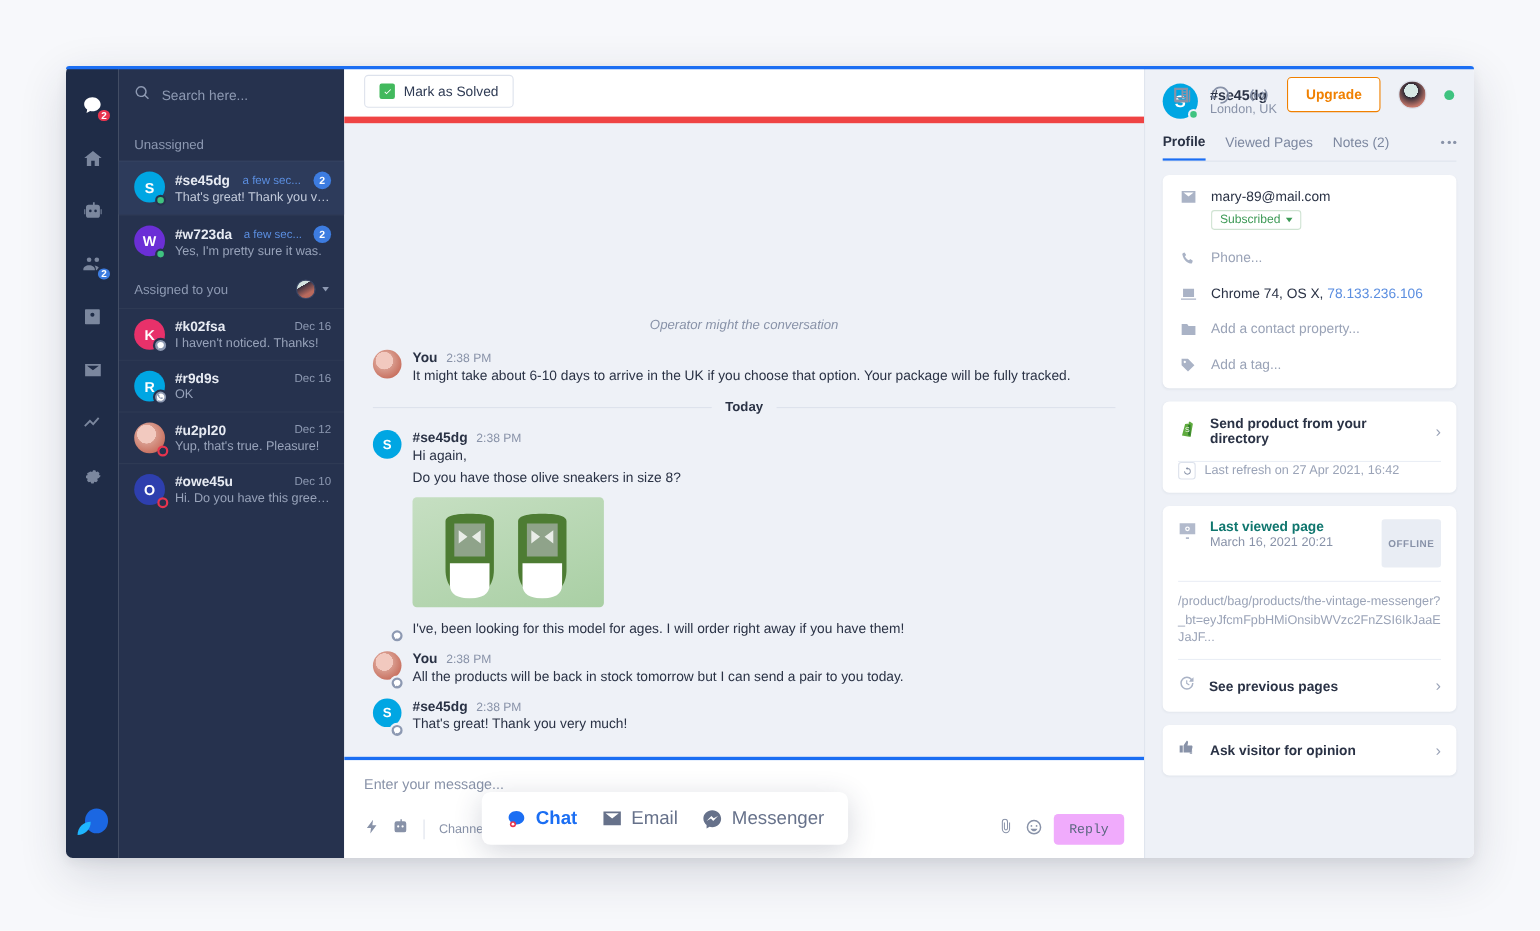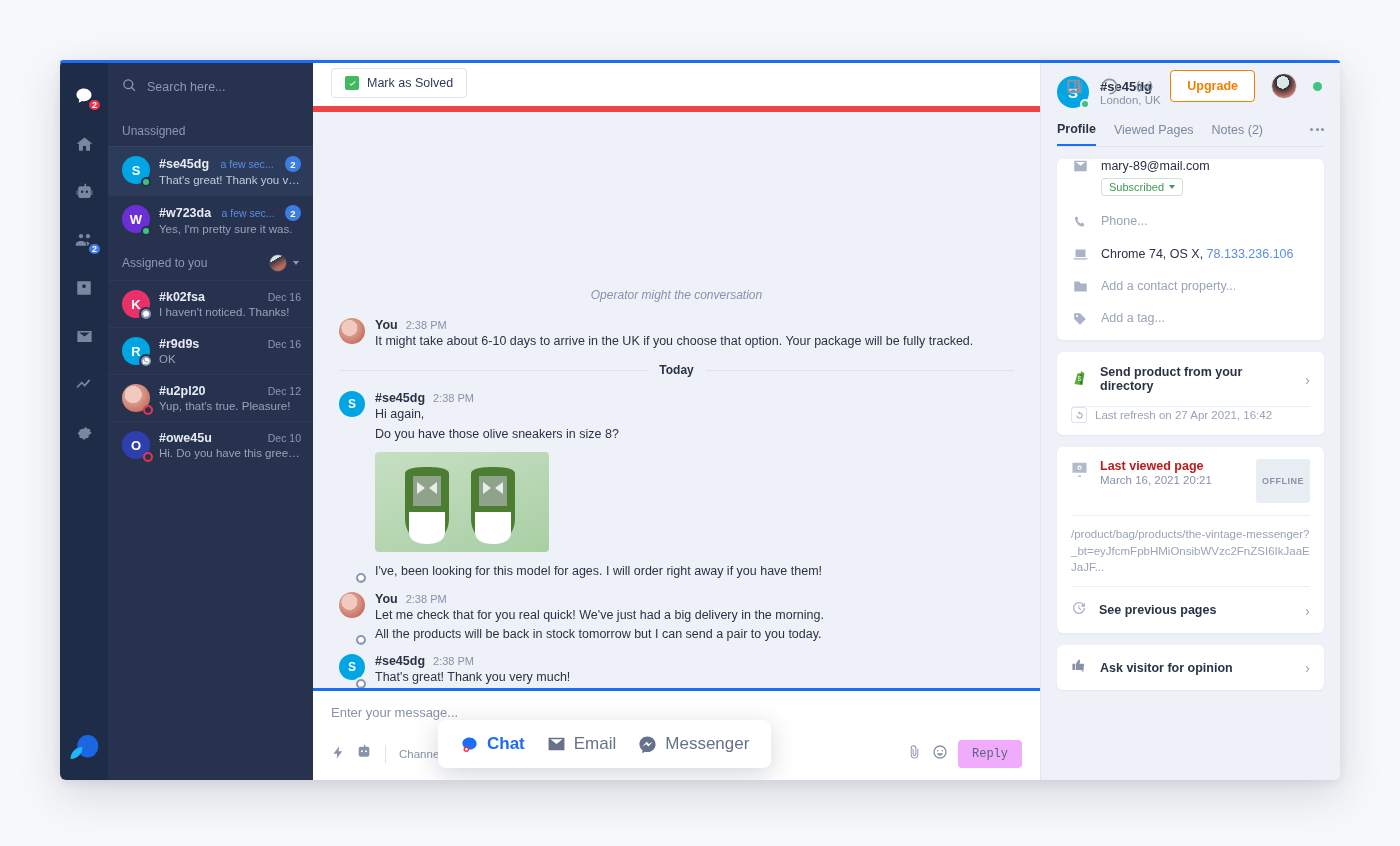--- a/index.html
+++ b/index.html
@@ -221,21 +221,21 @@
   .actrow {
     display: flex; align-items: center; gap: 12px; padding: 13px 14px; cursor: pointer;
   }
   .actrow .lbl { flex: 1; font-size: 12.5px; font-weight: bold; color: #2a3245; }
   .chev { color: #9aa3b7; font-size: 15px; }
   .card-sep { height: 1px; background: #eaeef5; margin: 0 14px; }
   .cart-note { padding: 9px 14px 4px; font-size: 11.5px; color: #4a5468; }
   .refresh-line { display: flex; align-items: center; gap: 8px; padding: 0 14px 12px; font-size: 11.5px; color: #9aa3b7; }
   .refresh-box { width: 16px; height: 16px; border: 1px solid #dde2ec; border-radius: 3px; display: flex; align-items: center; justify-content: center; cursor: pointer; }
   .lvp-head { display: flex; align-items: flex-start; gap: 12px; padding: 12px 14px; }
-  .lvp-title { font-size: 12.5px; font-weight: bold; color: #b91c1c; }
+  .lvp-title { font-size: 12.5px; font-weight: bold; color: #0f766e; }
   .lvp-date { font-size: 11.5px; color: #8892a8; margin-top: 1px; }
   .offline-badge {
     margin-left: auto; background: #e9edf4; color: #8892a8;
     font-size: 9px; font-weight: bold; letter-spacing: .5px;
     padding: 17px 6px; border-radius: 3px;
   }
   .lvp-url { padding: 10px 14px; font-size: 11.5px; color: #9aa3b7; line-height: 1.45; word-break: break-all; cursor: pointer; }
 
   
   .head-right { margin-left: auto; display: flex; align-items: center; gap: 16px; }
@@ -513,21 +513,20 @@
             <svg width="8" height="8" viewBox="0 0 24 24" fill="#fff">
                 <path d="M12 3C6.9 3 3 6.7 3 11.2c0 2.5 1.2 4.7 3.2 6.2V21l3-1.6c.9.3 1.9.4 2.8.4 5.1 0 9-3.7 9-8.6S17.1 3 12 3z"></path>
               </svg>
           </span>
         </div>
         <div class="msg-body">
           <div class="msg-head">
             <span class="msg-author">You</span>
             <span class="msg-time">2:38 PM</span>
           </div>
-          <div class="msg-text">Let me check that for you real quick! We've just had a big delivery in the morning.</div>
           <div class="msg-text">All the products will be back in stock tomorrow but I can send a pair to you today.</div>
         </div>
       </div>
 
       <div class="msg">
         <div class="msg-av">
           <div class="av" style="background:#00a6e3">S</div>
           <span class="mini-badge">
             <svg width="8" height="8" viewBox="0 0 24 24" fill="#fff">
                 <path d="M12 3C6.9 3 3 6.7 3 11.2c0 2.5 1.2 4.7 3.2 6.2V21l3-1.6c.9.3 1.9.4 2.8.4 5.1 0 9-3.7 9-8.6S17.1 3 12 3z"></path>
@@ -607,21 +606,21 @@
       <span class="rp-tab">Viewed Pages</span>
       <span class="rp-tab">Notes (2)</span>
       <span class="dots-h">
           <i></i>
           <i></i>
           <i></i>
         </span>
     </div>
 
     <div class="card">
-      <div class="card-row" style="padding-top:0">
+      <div class="card-row" style="padding-top:13px">
         <span class="ic">
             <svg width="15" height="12" viewBox="0 0 24 19">
               <path d="M2 1h20v17H2zm2.6 2L12 9l7.4-6z"></path>
             </svg>
           </span>
         <span>
           <div class="val">mary-89@mail.com</div>
           <span class="sub-badge">
             <span>Subscribed</span>
             <span class="caret"></span>

